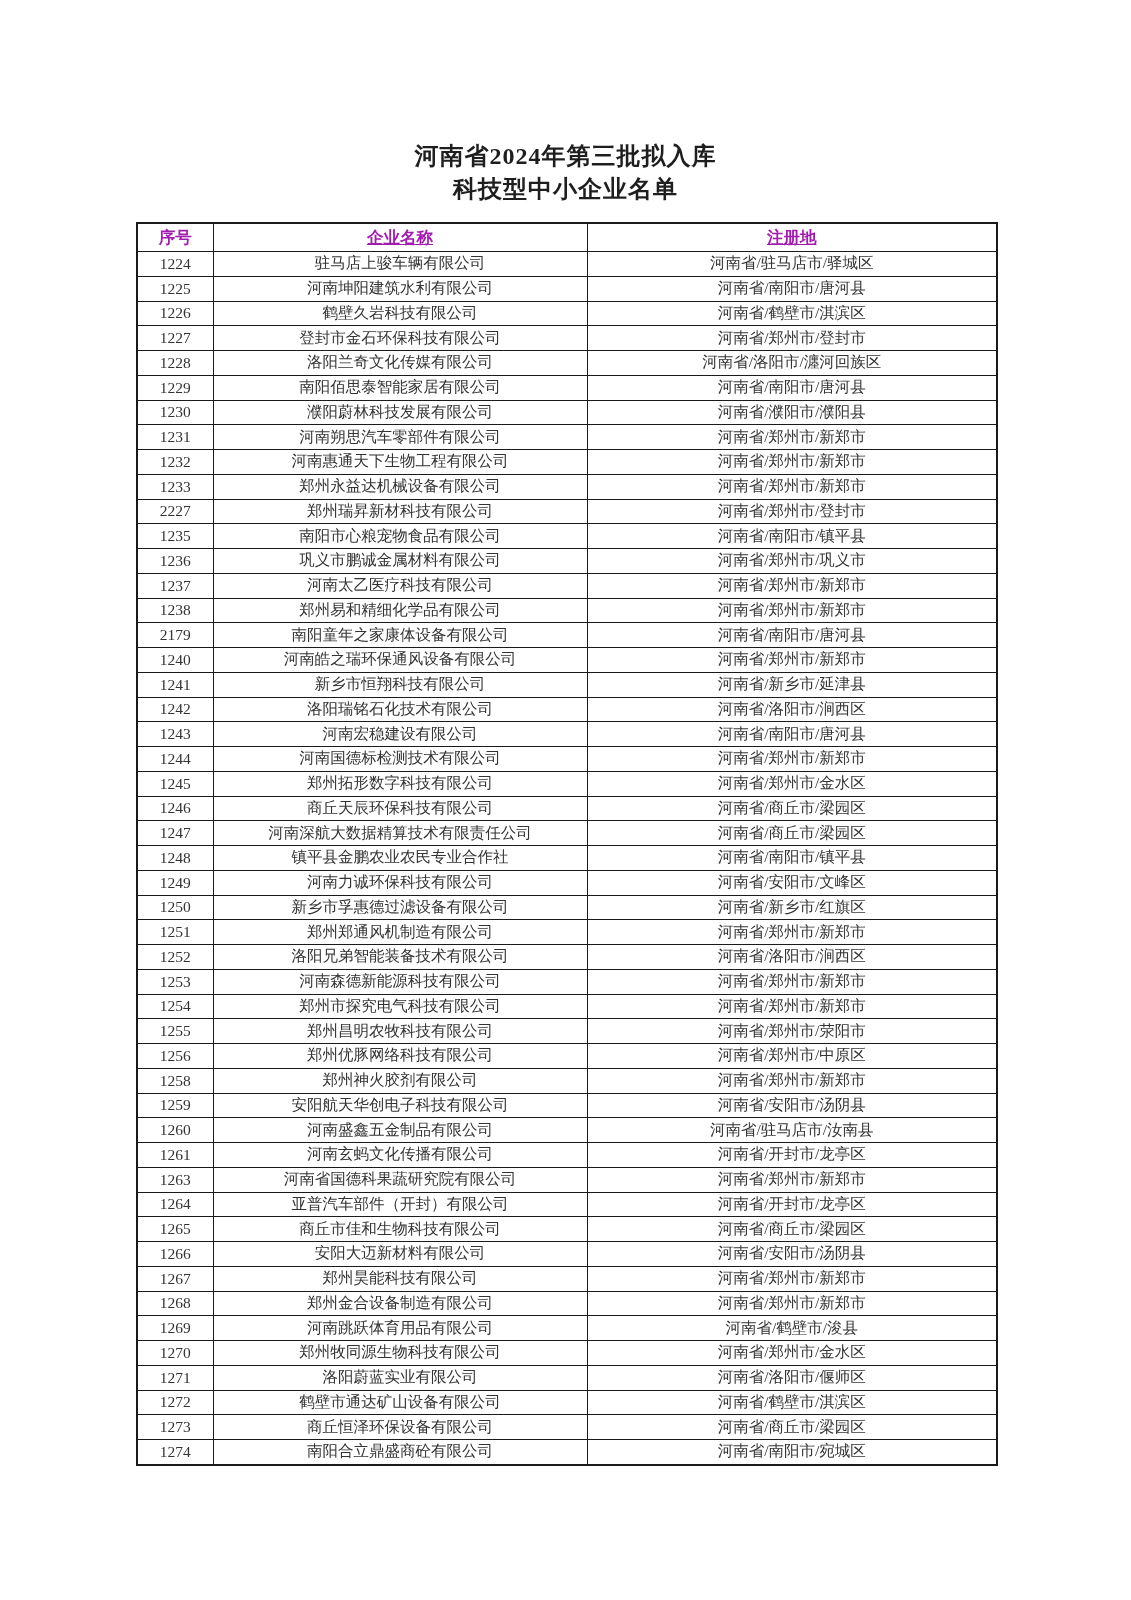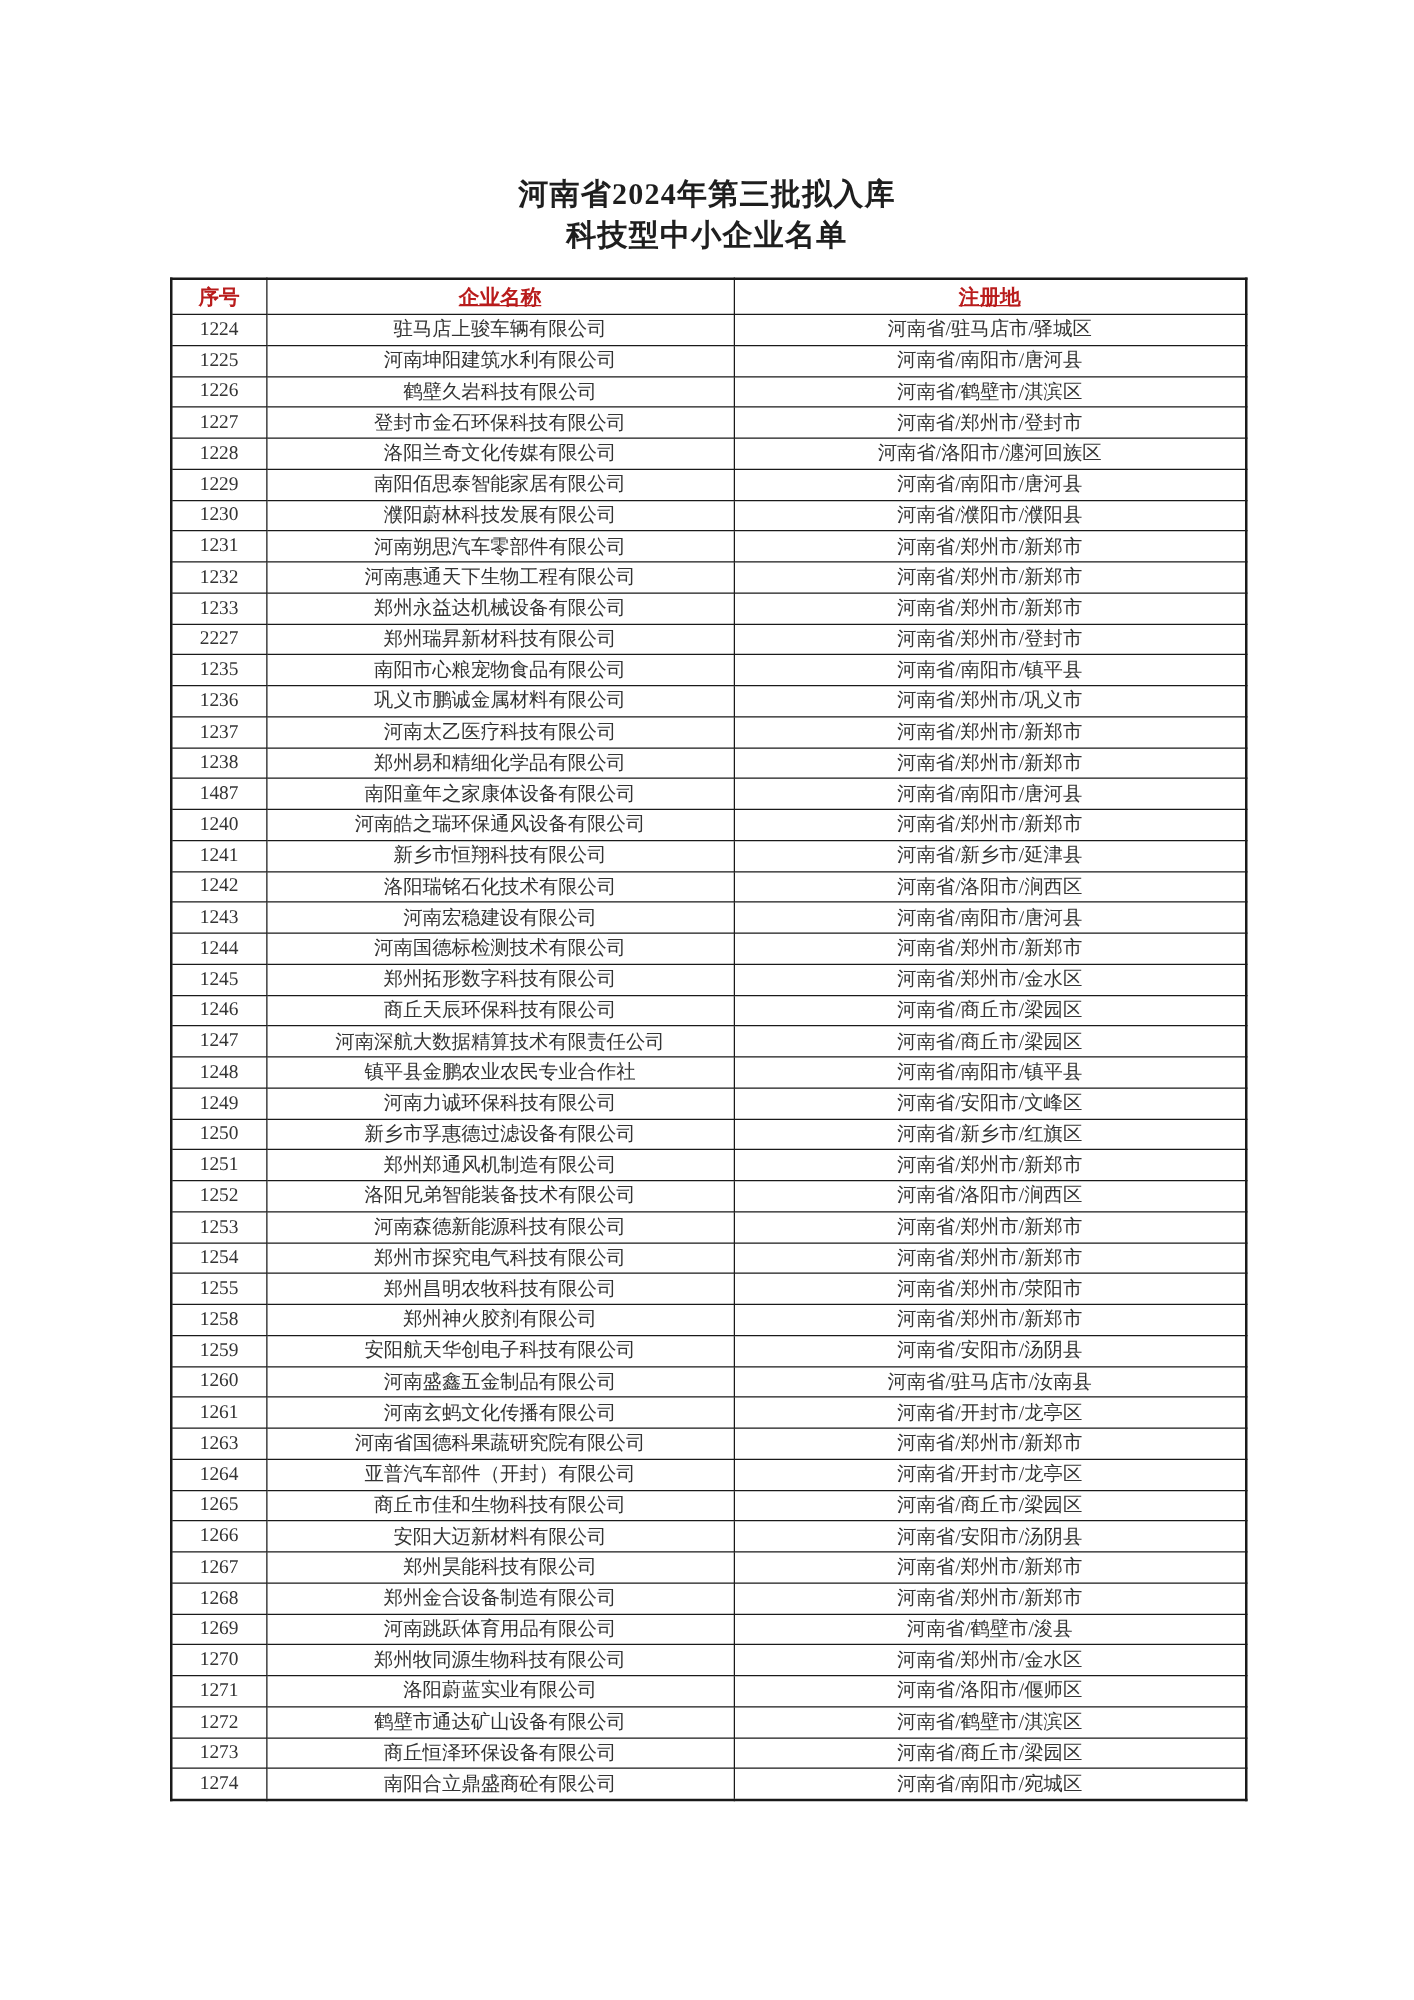--- a/index.html
+++ b/index.html
@@ -46,21 +46,21 @@
     padding: 0 2px;
     text-align: center;
     vertical-align: middle;
     white-space: nowrap;
     overflow: hidden;
   }
   .company-table th {
     height: 27px;
     font-size: 16.5px;
     font-weight: bold;
-    color: #b91c1c;
+    color: #a21caf;
   }
   .company-table th.u { text-decoration: underline; margin-left: 28px; }
   .company-table td {
     height: 23.75px;
     font-size: 15.5px;
     color: #333333;
   }
 </style>
 </head>
 <body>
@@ -155,21 +155,21 @@
           <td>1237</td>
           <td>河南太乙医疗科技有限公司</td>
           <td>河南省/郑州市/新郑市</td>
         </tr>
         <tr>
           <td>1238</td>
           <td>郑州易和精细化学品有限公司</td>
           <td>河南省/郑州市/新郑市</td>
         </tr>
         <tr>
-          <td>1487</td>
+          <td>2179</td>
           <td>南阳童年之家康体设备有限公司</td>
           <td>河南省/南阳市/唐河县</td>
         </tr>
         <tr>
           <td>1240</td>
           <td>河南皓之瑞环保通风设备有限公司</td>
           <td>河南省/郑州市/新郑市</td>
         </tr>
         <tr>
           <td>1241</td>
@@ -240,20 +240,25 @@
           <td>1254</td>
           <td>郑州市探究电气科技有限公司</td>
           <td>河南省/郑州市/新郑市</td>
         </tr>
         <tr>
           <td>1255</td>
           <td>郑州昌明农牧科技有限公司</td>
           <td>河南省/郑州市/荥阳市</td>
         </tr>
         <tr>
+          <td>1256</td>
+          <td>郑州优豚网络科技有限公司</td>
+          <td>河南省/郑州市/中原区</td>
+        </tr>
+        <tr>
           <td>1258</td>
           <td>郑州神火胶剂有限公司</td>
           <td>河南省/郑州市/新郑市</td>
         </tr>
         <tr>
           <td>1259</td>
           <td>安阳航天华创电子科技有限公司</td>
           <td>河南省/安阳市/汤阴县</td>
         </tr>
         <tr>

